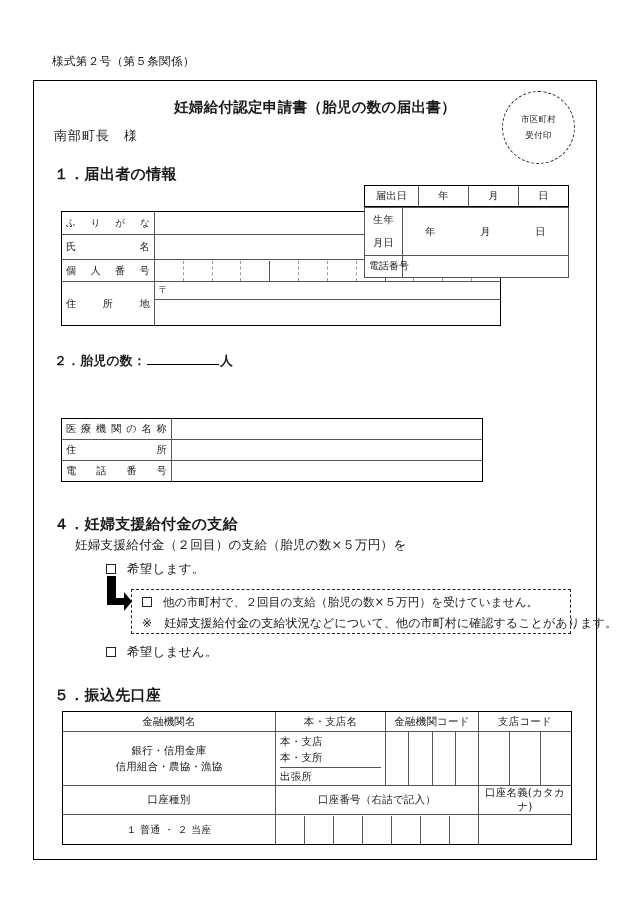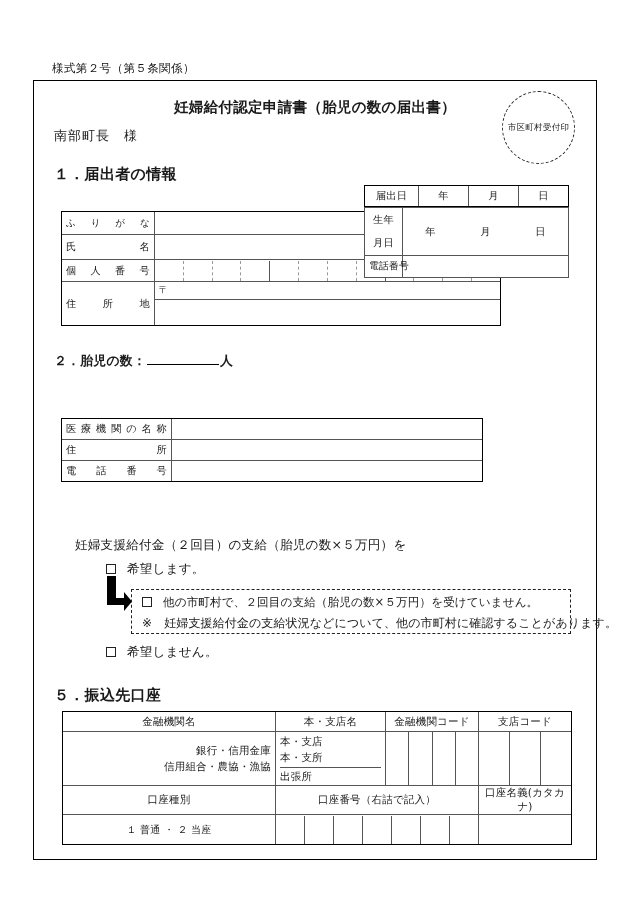--- a/index.html
+++ b/index.html
@@ -12,21 +12,21 @@
     font-family: "DejaVu Sans", "Liberation Sans", sans-serif;
     color: #1a1a1a;
     position: relative;
     overflow: hidden;
   }
   .page { position: relative; width: 630px; height: 903px; }
 
   
   .form-code {
     position: absolute;
-    left: 52px; top: 61px;
+    left: 52px; top: 54px;
     font-size: 11.5px;
     letter-spacing: .4px;
     color: #111;
   }
 
   
   .sheet {
     position: absolute;
     left: 33px; top: 80px;
     width: 564px; height: 780px;
@@ -45,21 +45,21 @@
     font-weight: bold;
     letter-spacing: .3px;
   }
   
   .stamp {
     position: absolute;
     right: 21px; top: 10px;
     width: 73px; height: 73px;
     border: 1.3px dashed #222;
     border-radius: 50%;
-    display: flex; flex-direction: row;
+    display: flex; flex-direction: column;
     align-items: center; justify-content: center;
     font-size: 8.5px;
     line-height: 1.85;
     letter-spacing: .3px;
   }
   .addressee {
     position: absolute;
     left: 20px; top: 46px;
     font-size: 13px;
     letter-spacing: 1px;
@@ -149,21 +149,21 @@
   .arrow {
     position: absolute;
     left: 68px; top: 495px;
     width: 30px; height: 36px;
   }
 
   
   #tbl-bank { left: 28px; top: 630px; width: 510px; }
   #tbl-bank td { height: 20px; font-size: 10.5px; }
   .hdr { text-align:center; font-weight:normal; }
-  .sub-right { text-align: right; font-size: 7.6px; letter-spacing: .2px; line-height: 1.5; padding-right: 6px; }
+  .sub-right { text-align: center; font-size: 7.6px; letter-spacing: .2px; line-height: 1.5; padding-right: 6px; }
   .branch-stack { font-size: 7.8px; text-align: left; padding-right: 6px; line-height: 1.55; }
   .branch-stack div:nth-child(2){ border-bottom: .9px solid #555; padding-bottom:1px; }
 </style>
 </head>
 <body>
 
 <div class="page">
 
   <div class="form-code">様式第２号（第５条関係）</div>
 
@@ -269,20 +269,21 @@
           <td class="lbl dash-b" style="height:21px;">住　　　　所</td>
           <td class="dash-b"></td>
         </tr>
         <tr>
           <td class="lbl" style="height:21px;">電　話　番　号</td>
           <td></td>
         </tr>
       </tbody>
         </table>
 
+      <div class="sec-h" style="left:20px; top:434px;">４．妊婦支援給付金の支給</div>
       <div class="s4-line" style="left:41px; top:456px;">妊婦支援給付金（２回目）の支給（胎児の数×５万円）を</div>
 
       <div class="s4-line" style="left:72px; top:480px;">
         <span class="cbx"></span><span>希望します。</span>
       </div>
 
       <svg class="arrow" viewBox="0 0 30 36">
         <path d="M5 0 L14 0 L14 22 L22 22 L22 16 L30 25.5 L22 35 L22 29 L5 29 Z" fill="#000"></path>
       </svg>
 

